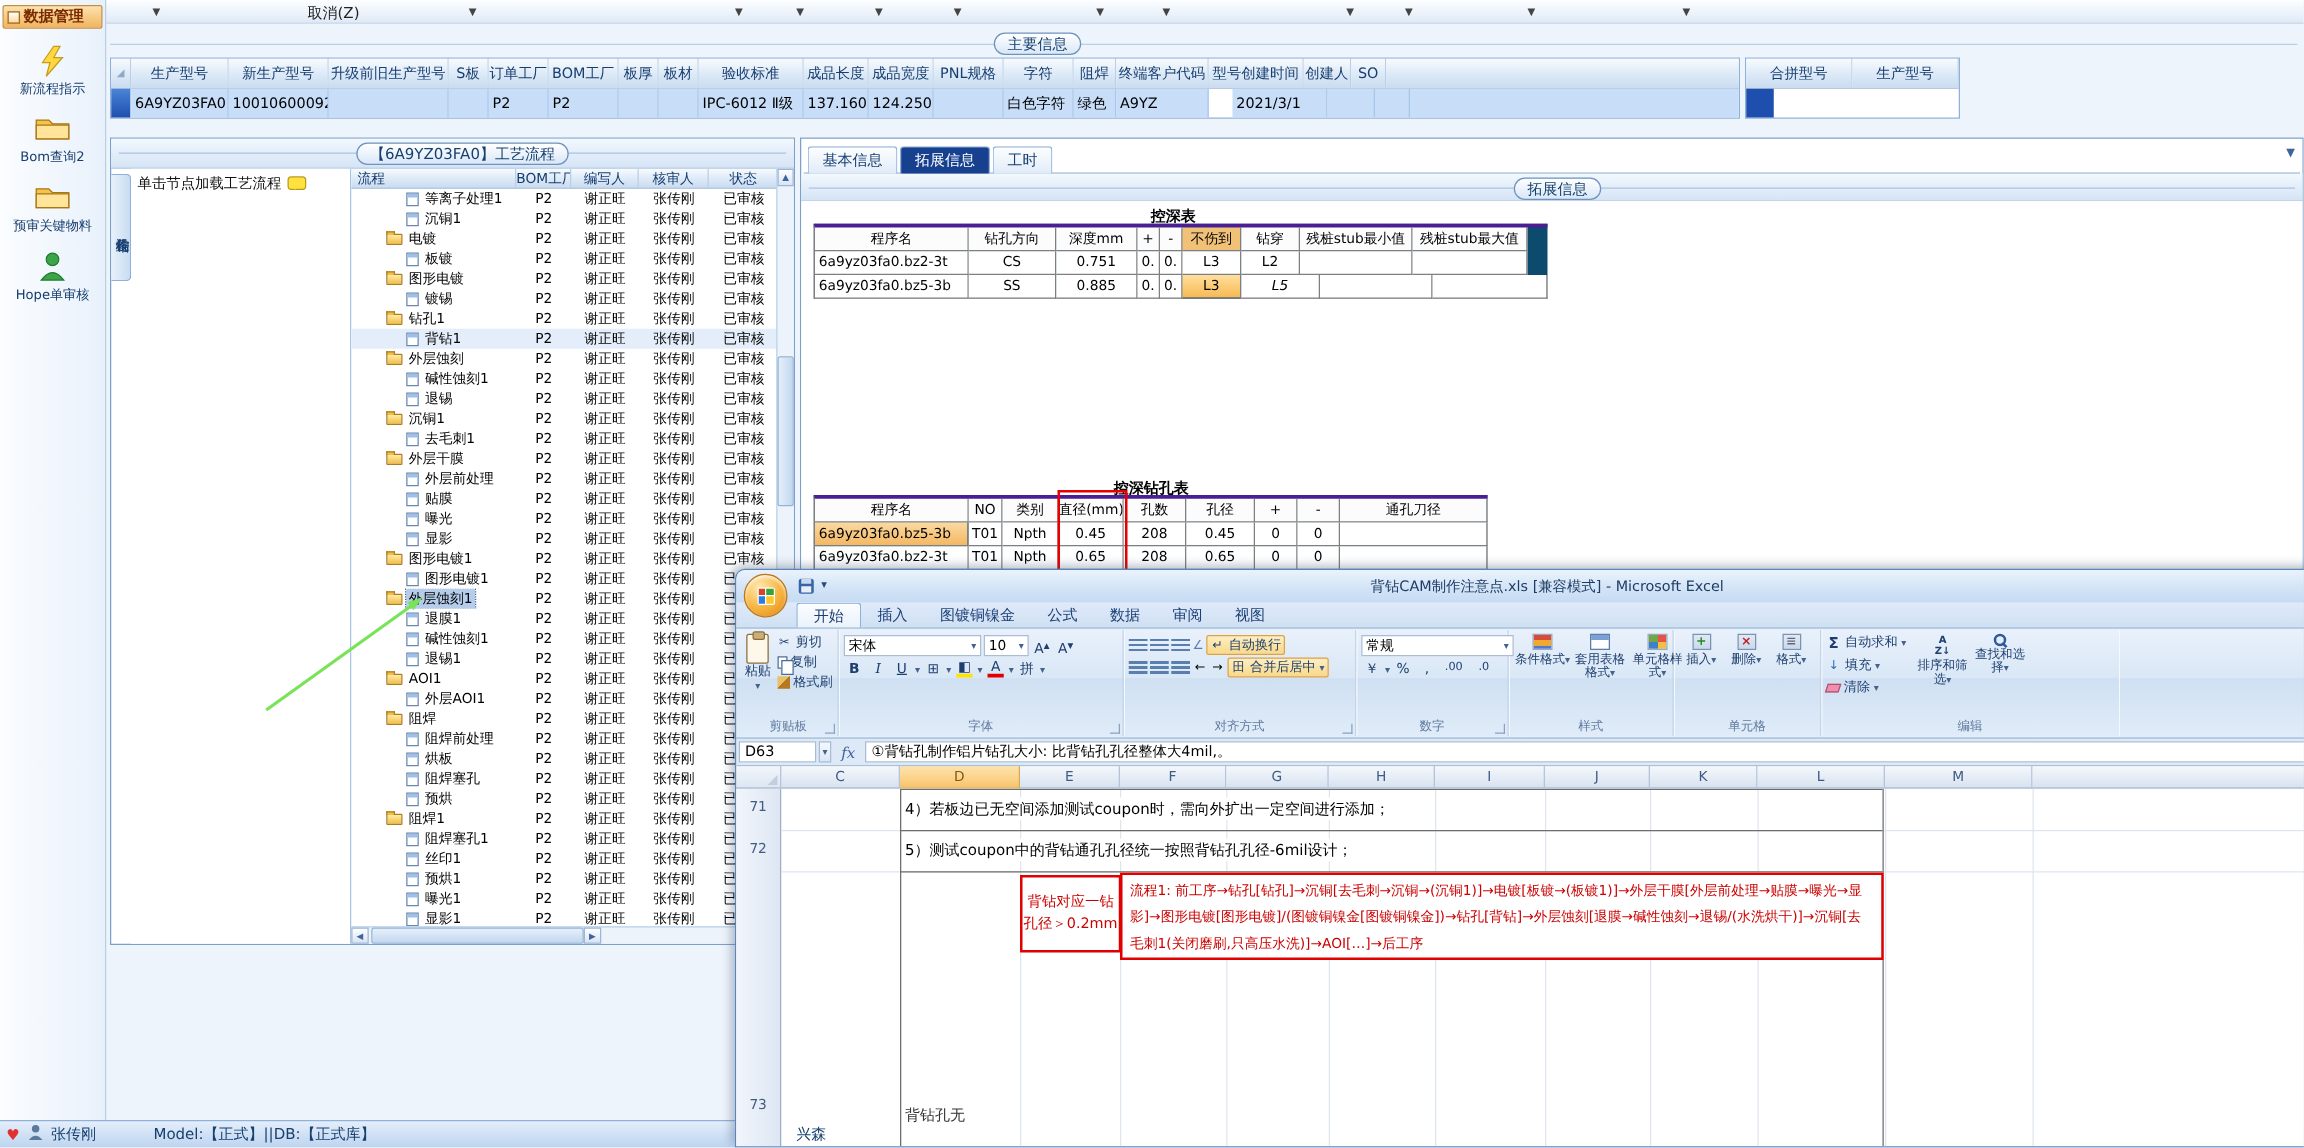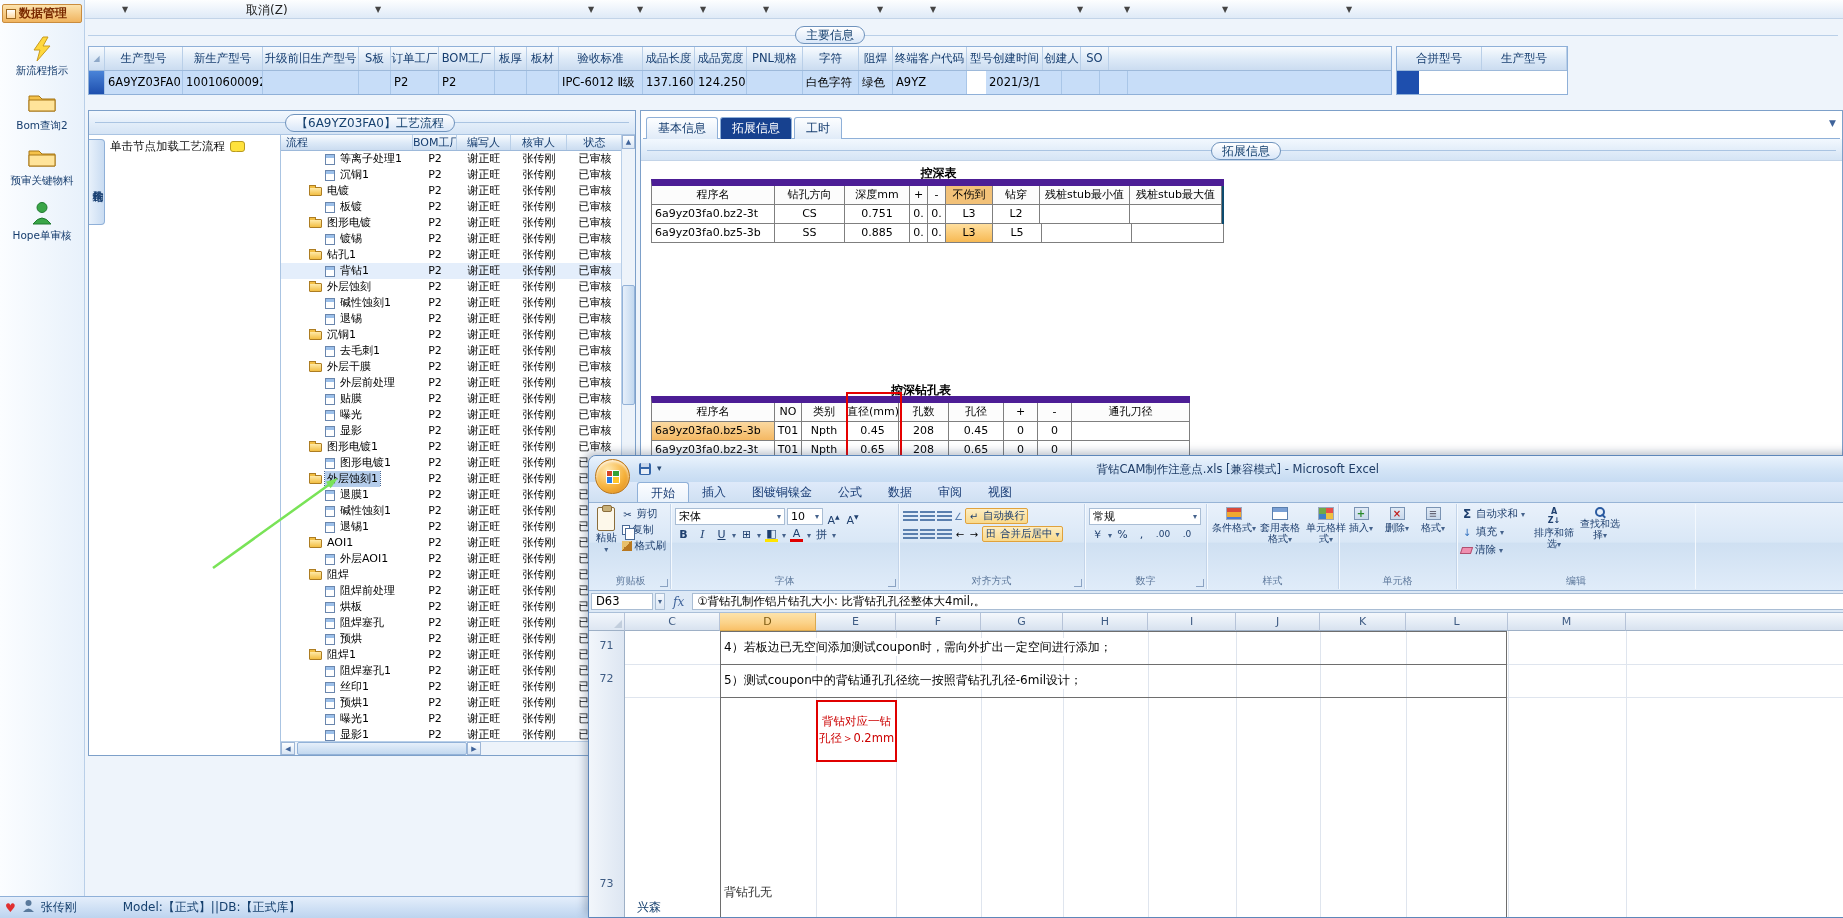--- a/index.html
+++ b/index.html
@@ -65,21 +65,21 @@
 .hscroll .sarrow{width:14px;height:13px;flex:0 0 auto}
 .hscroll .sthumbh{width:170px;margin-left:2px;background:linear-gradient(#e6effa,#c2d8ef);border:1px solid #93b2d8;border-radius:2px}
 
 .dtabs{position:absolute;left:2px;top:6px;right:2px;height:22px;display:flex;gap:2px;border-bottom:1px solid #8fb0d8;padding-left:3px}
 .dtab{height:22px;line-height:21px;padding:0 11px;font-size:12px;color:#173e70;background:linear-gradient(#fdfeff,#e0ebf8);border:1px solid #8fb0d8;border-bottom:none;border-radius:3px 3px 0 0;cursor:pointer;white-space:nowrap}
 .dtab.active{background:#17418f;color:#fff}
 .dtabs-caret{position:absolute;right:6px;top:7px;font-size:9px;color:#3f639a;cursor:pointer}
 .dstrip{position:absolute;left:0;top:28px;right:0;height:22px;background:linear-gradient(#f2f8fe,#d5e4f5);border-bottom:1px solid #c3d4e8}
 .dcontent{position:absolute;left:0;top:50px;right:0;bottom:0;background:#fff}
 .ttitle{position:absolute;text-align:center;font-size:12px;font-weight:bold;color:#000}
-.xtable{position:absolute;border-top:7px solid #4c1d95;border-left:1px solid #7f7f7f;background:#0c4a6e}
+.xtable{position:absolute;border-top:3px solid #4c1d95;border-left:1px solid #7f7f7f;background:#0c4a6e}
 .t-row{display:flex}
 .t-cell{height:19px;line-height:18px;font-size:11px;text-align:center;border-right:1px solid #7f7f7f;border-bottom:1px solid #7f7f7f;overflow:hidden;white-space:nowrap;flex:0 0 auto;background:#fff}
 .t-head .t-cell{background:#fcfcfc}
 .t-left{text-align:left;padding-left:3px}
 .hdr-tan{background:#f2c178 !important}
 .cell-orange{background:linear-gradient(#ffdf9e,#f7b953) !important}
 .cell-tan{background:linear-gradient(#fbd9a0,#f4b863) !important}
 .redbox{position:absolute;border:2px solid #e60000;z-index:5;pointer-events:none}
 
 .excel{position:absolute;left:588px;top:455px;width:1350px;height:463px;z-index:40;border:1px solid #5d87ba;border-radius:8px 0 0 0;overflow:hidden;background:#d0e1f3;box-shadow:-3px -3px 8px rgba(60,80,110,.35)}
@@ -752,21 +752,21 @@
           <div class="t-cell" style="width: 90px;"></div>
           <div class="t-cell" style="width: 92px;"></div>
         </div>
         <div class="t-row">
           <div class="t-cell t-left" style="width: 123px;">6a9yz03fa0.bz5-3b</div>
           <div class="t-cell" style="width: 70px;">SS</div>
           <div class="t-cell" style="width: 65px;">0.885</div>
           <div class="t-cell" style="width: 18px;">0.</div>
           <div class="t-cell" style="width: 18px;">0.</div>
           <div class="t-cell cell-orange" style="width: 47px;">L3</div>
-          <div class="t-cell" style="width: 49px;">L5</div>
+          <div class="t-cell" style="width: 63px; font-style: italic;">L5</div>
           <div class="t-cell" style="width: 90px;"></div>
           <div class="t-cell" style="width: 92px;"></div>
         </div>
       </div>
     <div class="ttitle" style="left:10px;top:221px;width:540px">控深钻孔表</div>
     <div class="xtable" id="drill-table" style="left:10px;top:235px">
         <div class="t-row t-head">
           <div class="t-cell" style="width: 123px;">程序名</div>
           <div class="t-cell" style="width: 27px;">NO</div>
           <div class="t-cell" style="width: 45px;">类别</div>
@@ -903,21 +903,21 @@
             <span class="mi">田</span>
             <span>合并后居中</span>
             <span class="cc">▾</span>
           </span>
       </div>
       <div class="glabel">对齐方式</div>
       <div class="launcher"></div>
     </div>
     <div class="rgroup" style="width:122px">
       <div class="rrow">
-          <div class="combo" style="width:112px">
+          <div class="combo" style="width:122px">
             <span>常规</span>
             <span class="cc">▾</span>
           </div>
         </div>
       <div class="rrow">
         <div class="sq">￥</div>
           <span class="cc">▾</span>
         <div class="sq">%</div>
         <div class="sq">,</div>
         <div class="sq w2">.00</div>
@@ -985,20 +985,21 @@
       <div class="x-ch rest"></div>
     </div>
   <div class="x-sheet" id="x-sheet">
     <div class="x-rowhdrcol"></div>
     <div class="x-rownum" style="top:8px">71</div>
     <div class="x-rownum" style="top:41px">72</div>
     <div class="x-rownum" style="top:246px">73</div>
     <div class="x-celltext" style="left:135px;top:7px">4）若板边已无空间添加测试coupon时，需向外扩出一定空间进行添加；</div>
     <div class="x-celltext" style="left:135px;top:40px">5）测试coupon中的背钻通孔孔径统一按照背钻孔孔径-6mil设计；</div>
     <div class="x-redlabel">背钻对应一钻孔径＞0.2mm</div>
+    <div class="x-redtext">流程1: 前工序→钻孔[钻孔]→沉铜[去毛刺→沉铜→(沉铜1)]→电镀[板镀→(板镀1)]→外层干膜[外层前处理→贴膜→曝光→显影]→图形电镀[图形电镀]/(图镀铜镍金[图镀铜镍金])→钻孔[背钻]→外层蚀刻[退膜→碱性蚀刻→退锡/(水洗烘干)]→沉铜[去毛刺1(关闭磨刷,只高压水洗)]→AOI[…]→后工序</div>
     <div class="x-partial">背钻孔无</div>
   <div class="gl" style="left: 131px; top: 0px; width: 1px; height: 100%; background: rgb(223, 229, 238);"></div>
       <div class="gl" style="left: 227px; top: 0px; width: 1px; height: 100%; background: rgb(223, 229, 238);"></div>
       <div class="gl" style="left: 307px; top: 0px; width: 1px; height: 100%; background: rgb(223, 229, 238);"></div>
       <div class="gl" style="left: 392px; top: 0px; width: 1px; height: 100%; background: rgb(223, 229, 238);"></div>
       <div class="gl" style="left: 474px; top: 0px; width: 1px; height: 100%; background: rgb(223, 229, 238);"></div>
       <div class="gl" style="left: 559px; top: 0px; width: 1px; height: 100%; background: rgb(223, 229, 238);"></div>
       <div class="gl" style="left: 647px; top: 0px; width: 1px; height: 100%; background: rgb(223, 229, 238);"></div>
       <div class="gl" style="left: 731px; top: 0px; width: 1px; height: 100%; background: rgb(223, 229, 238);"></div>
       <div class="gl" style="left: 817px; top: 0px; width: 1px; height: 100%; background: rgb(223, 229, 238);"></div>

